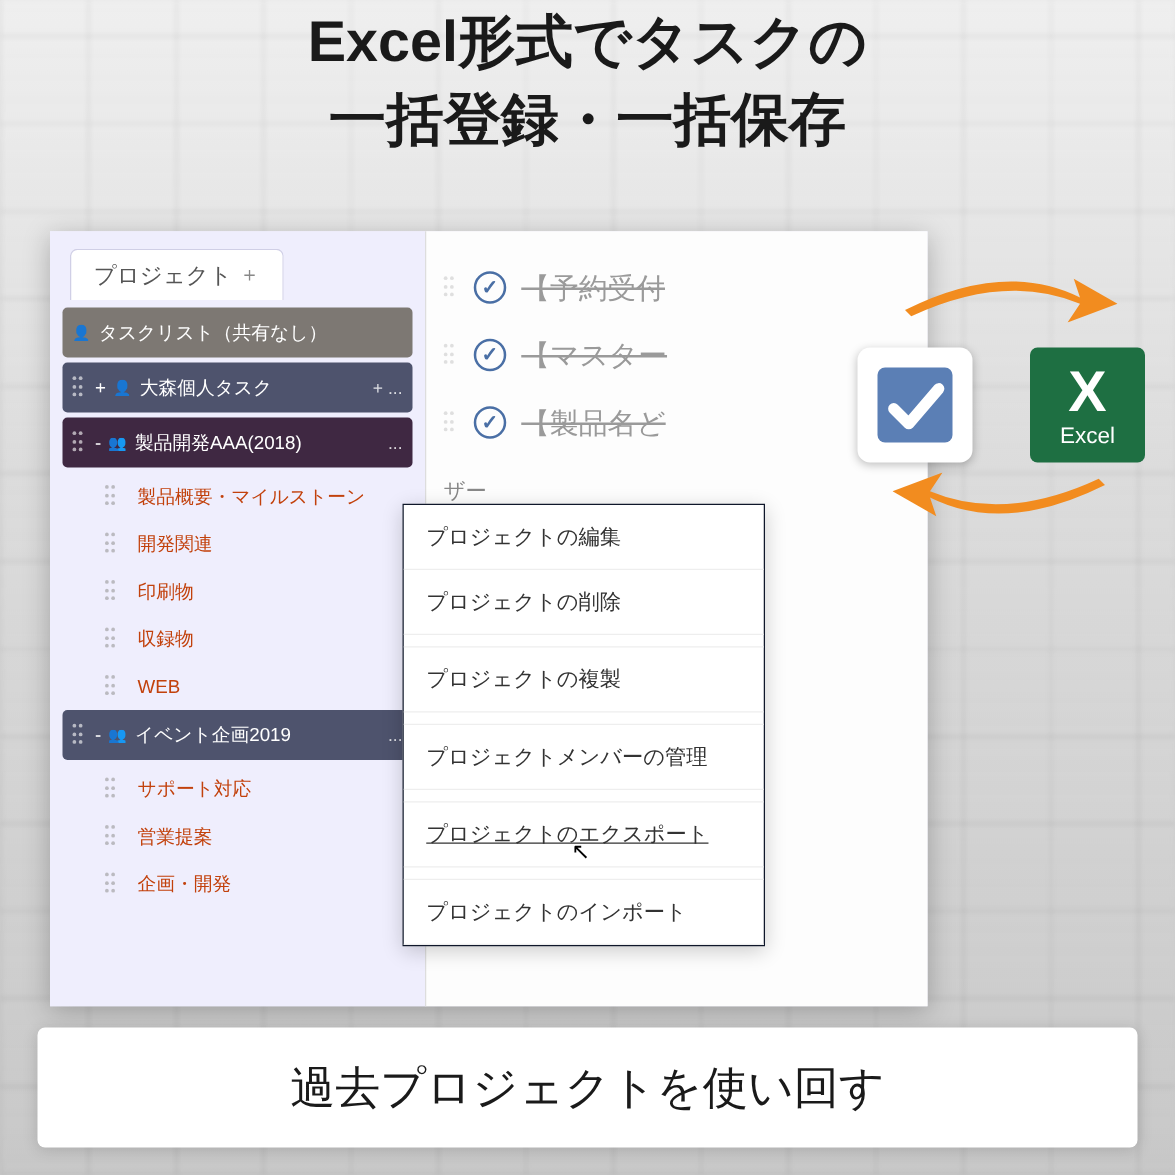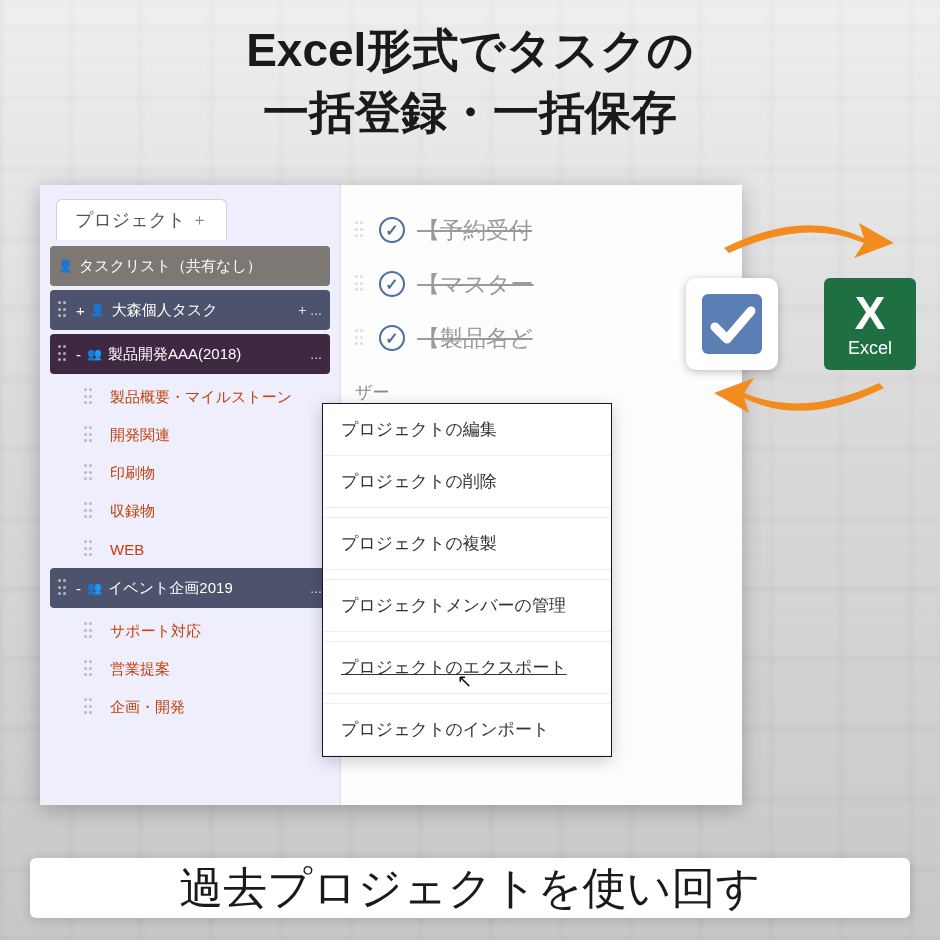--- a/index.html
+++ b/index.html
@@ -16,21 +16,21 @@
     linear-gradient(180deg, rgba(255,255,255,0.3) 0%, rgba(200,200,200,0.1) 100%),
     repeating-linear-gradient(90deg, rgba(0,0,0,0.08) 0 2px, transparent 2px 70px),
     repeating-linear-gradient(0deg, rgba(0,0,0,0.08) 0 2px, transparent 2px 70px);
   filter: blur(2px);
   z-index: 0;
 }
 .headline {
   position: relative;
   z-index: 10;
   text-align: center;
-  padding-top: 19px;
+  padding-top: 2px;
   font-size: 46px;
   font-weight: 600;
   color: #1a1a1a;
   line-height: 1.35;
 }
 .app-panel {
   position: absolute;
   top: 185px; left: 40px;
   width: 702px; height: 620px;
   background: #efeefd;
@@ -168,25 +168,25 @@
   display: flex; flex-direction: column;
   align-items: center; justify-content: center;
   color: #fff;
 }
 .excel-x { font-size: 46px; font-weight: bold; line-height: 1; }
 .excel-lbl { font-size: 18px; margin-top: 2px; }
 
 .footer-bar {
   position: absolute;
   bottom: 22px; left: 30px; right: 30px;
-  height: 60px;
+  height: 96px;
   background: #fff;
   border-radius: 6px;
   display: flex; align-items: center; justify-content: center;
-  font-size: 44px;
+  font-size: 36px;
   color: #1a1a1a;
   z-index: 10;
   box-shadow: 0 2px 12px rgba(0,0,0,0.15);
 }
 </style>
 </head>
 <body>
 
 <div class="bg-cubes"></div>
 

